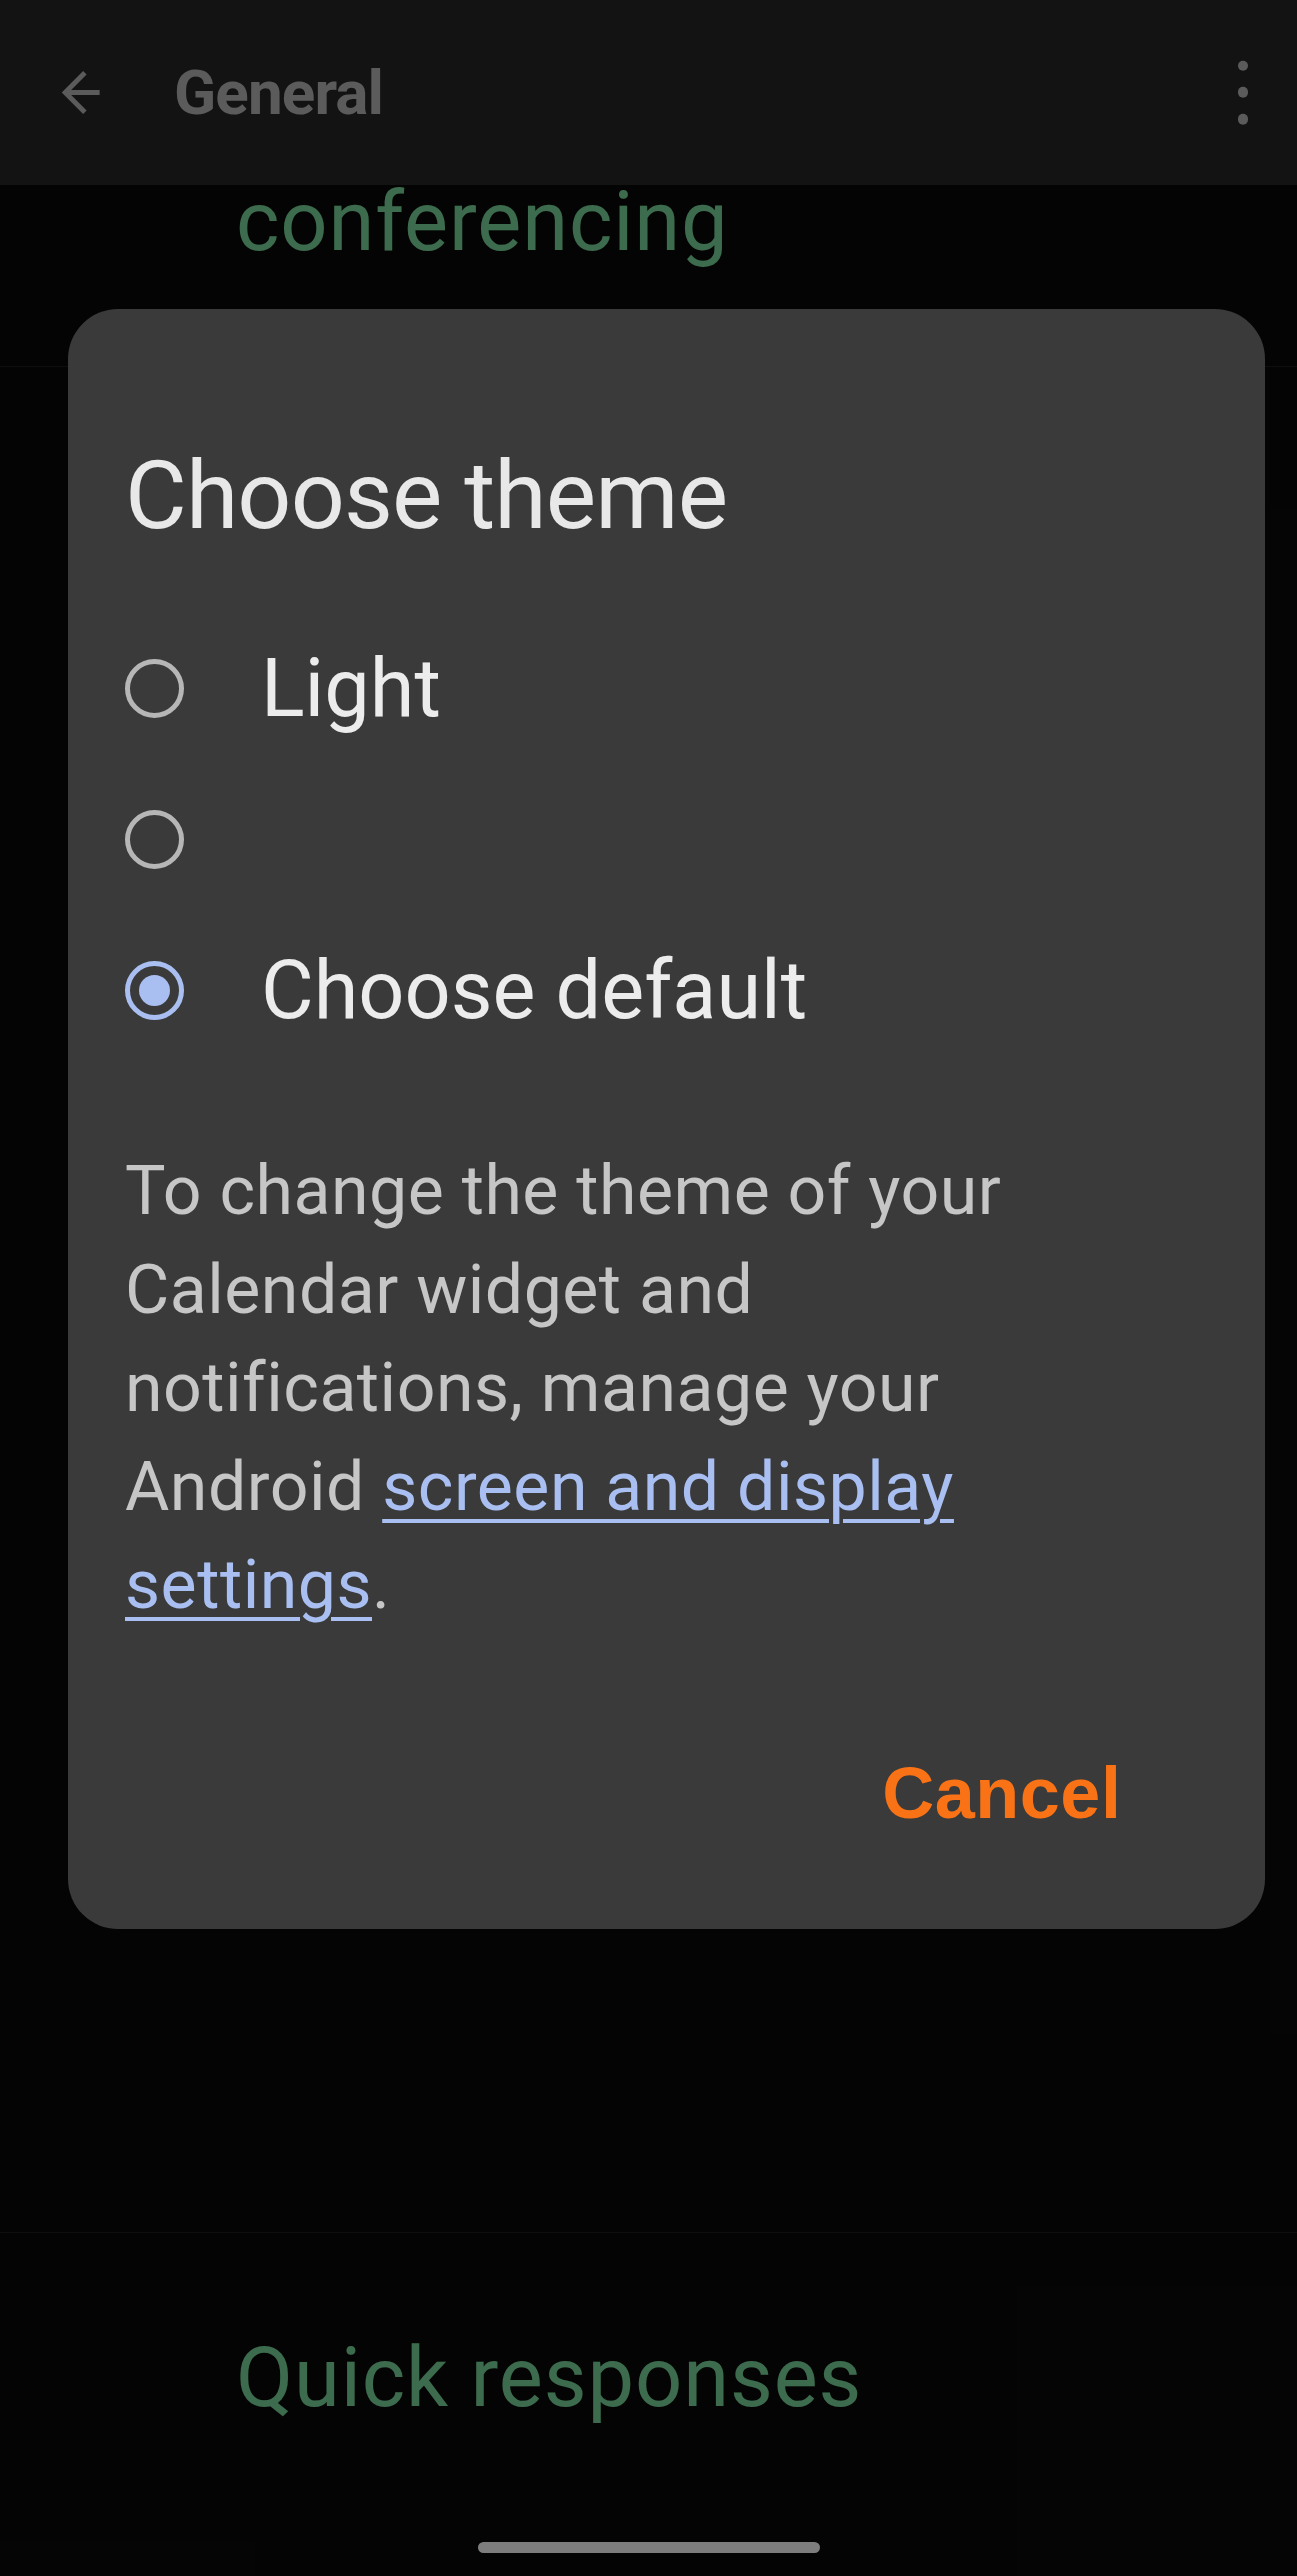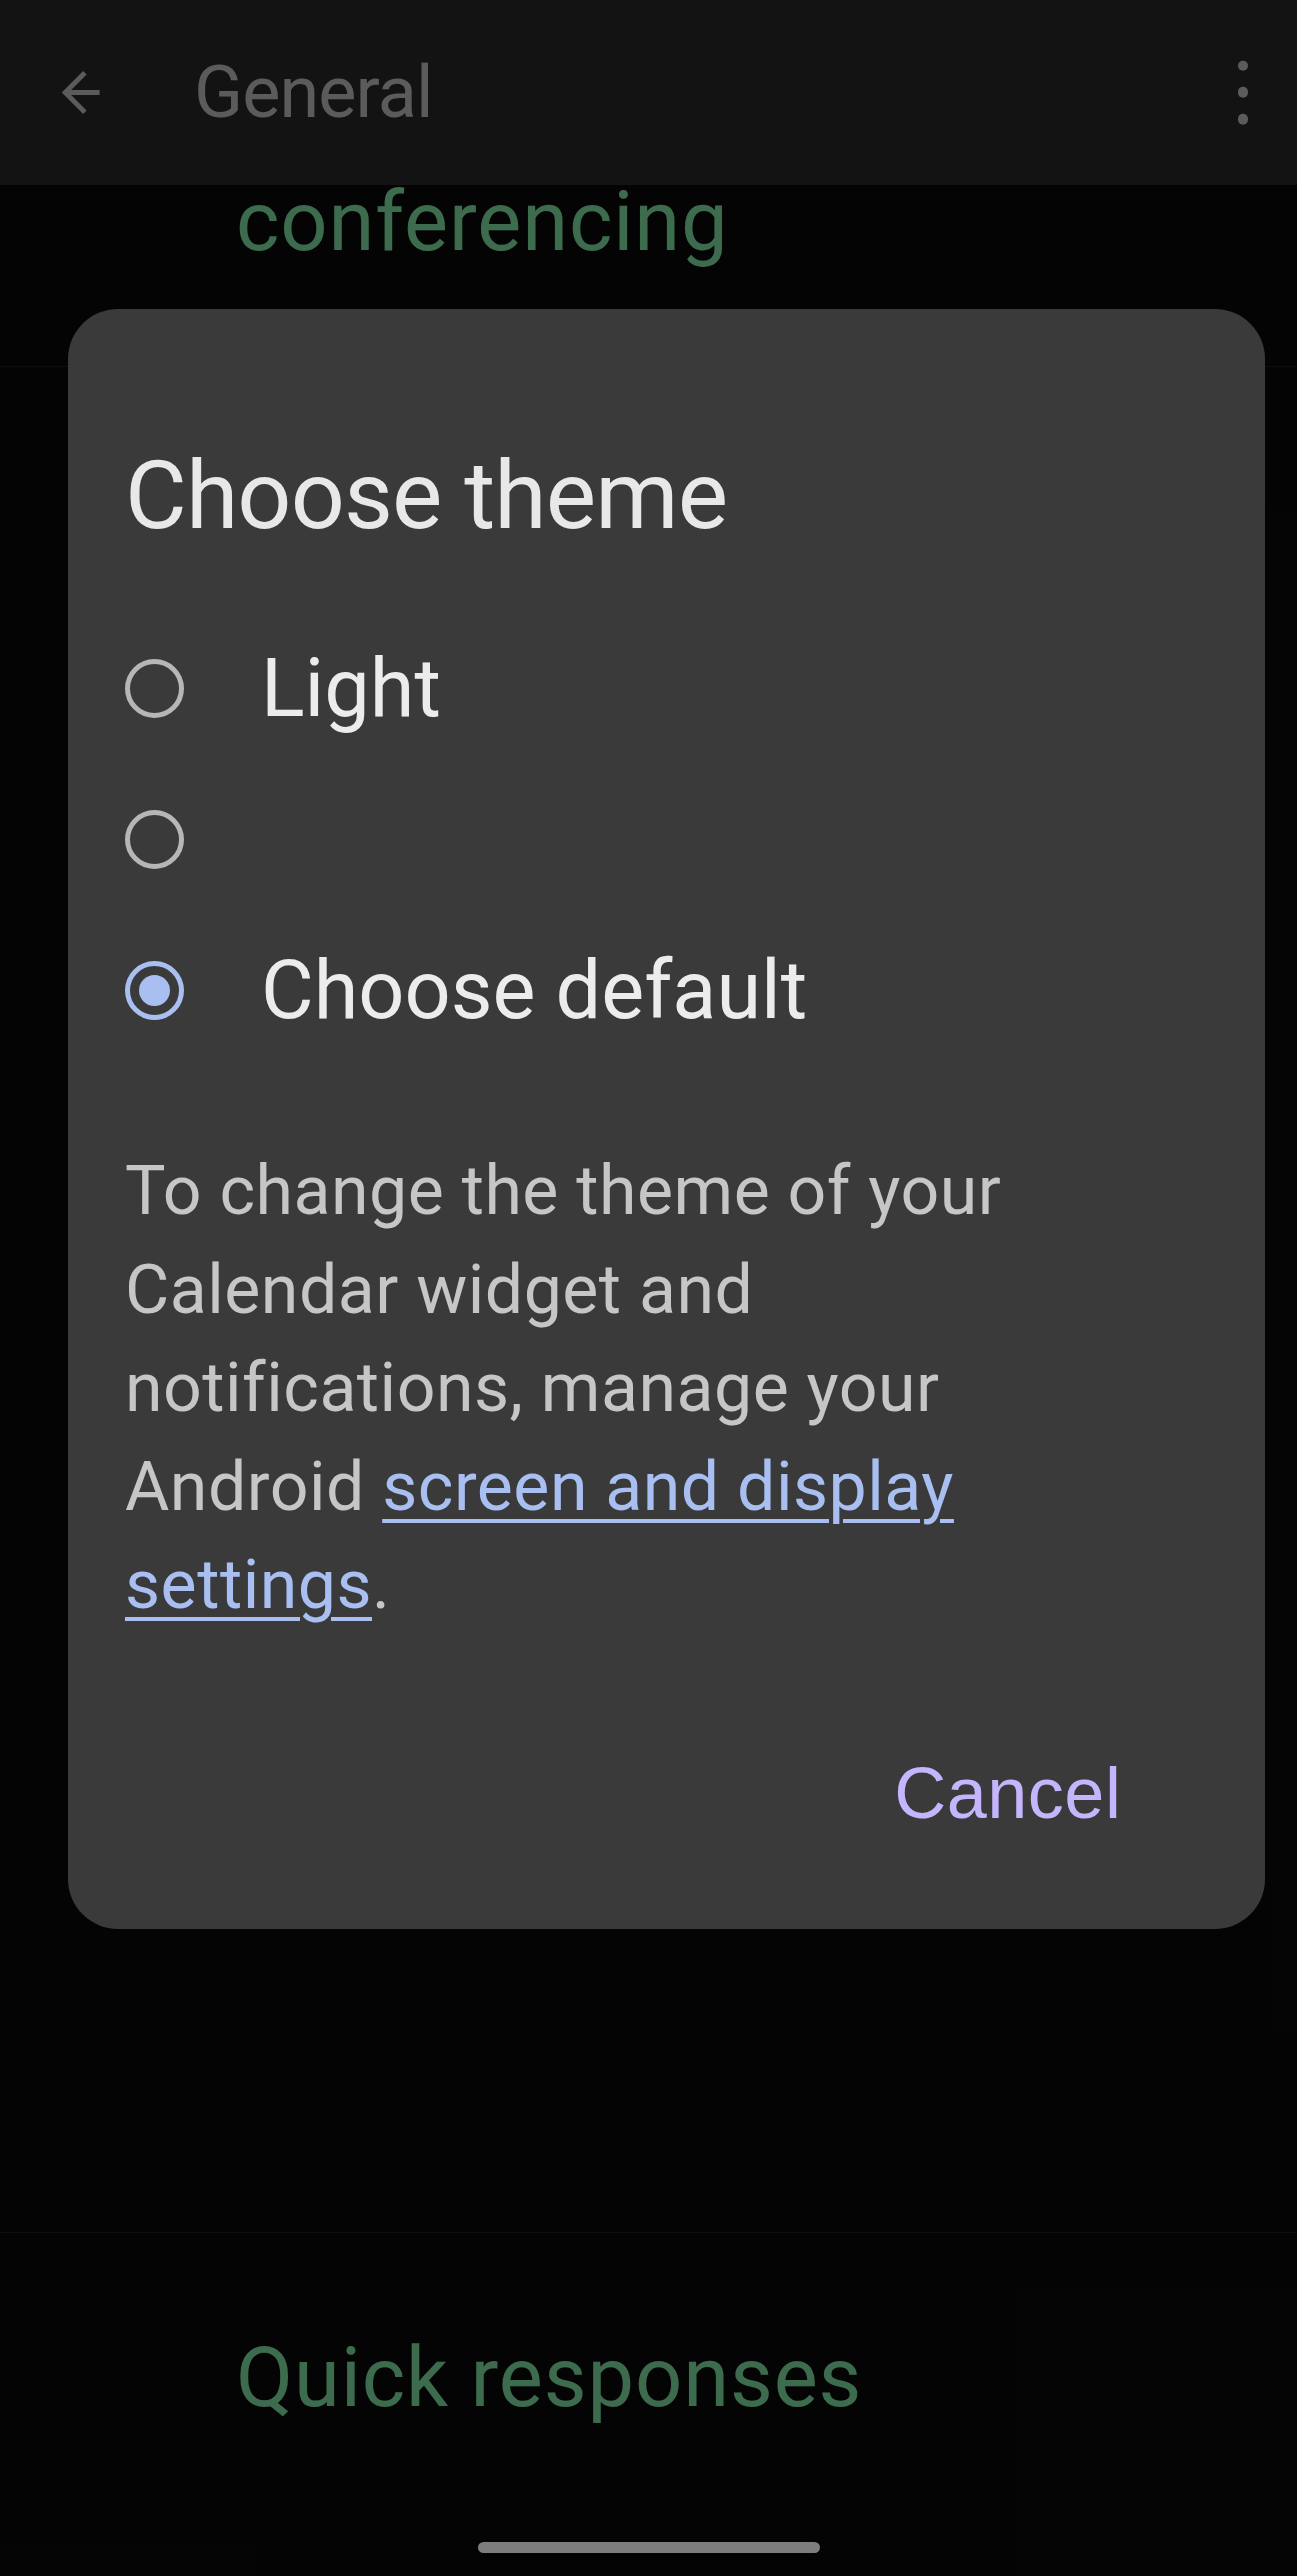--- a/index.html
+++ b/index.html
@@ -23,25 +23,25 @@
   .back-btn {
     width: 90px;
     height: 90px;
     display: flex;
     align-items: center;
     justify-content: center;
     cursor: pointer;
   }
   .back-btn svg { width: 59px; height: 59px; stroke: #c9c9c9; stroke-width: 4; fill: none; }
   .appbar-title {
-    font-size: 72px;
-    font-weight: 400;
+    font-size: 62px;
+    font-weight: 700;
     color: #c9c9c9;
     letter-spacing: -0.9px;
-    margin-left: 72px;
+    margin-left: 52px;
   }
   .overflow {
     position: absolute;
     right: 36px;
     top: 50%;
     transform: translateY(-50%);
     width: 36px;
     display: flex;
     flex-direction: column;
     align-items: center;
@@ -137,22 +137,22 @@
   }
 
   .dialog-actions {
     display: flex;
     justify-content: flex-end;
     margin-top: 117px;
     padding-right: 12.6px;
   }
   .cancel-btn {
     font-size: 72px;
-    font-weight: 400;
-    color: #c4b5fd;
+    font-weight: 700;
+    color: #f97316;
     background: none;
     border: none;
     cursor: pointer;
     letter-spacing: 0.5px;
   }
 
   
   .nav-handle {
     position: absolute;
     bottom: 23.4px;

